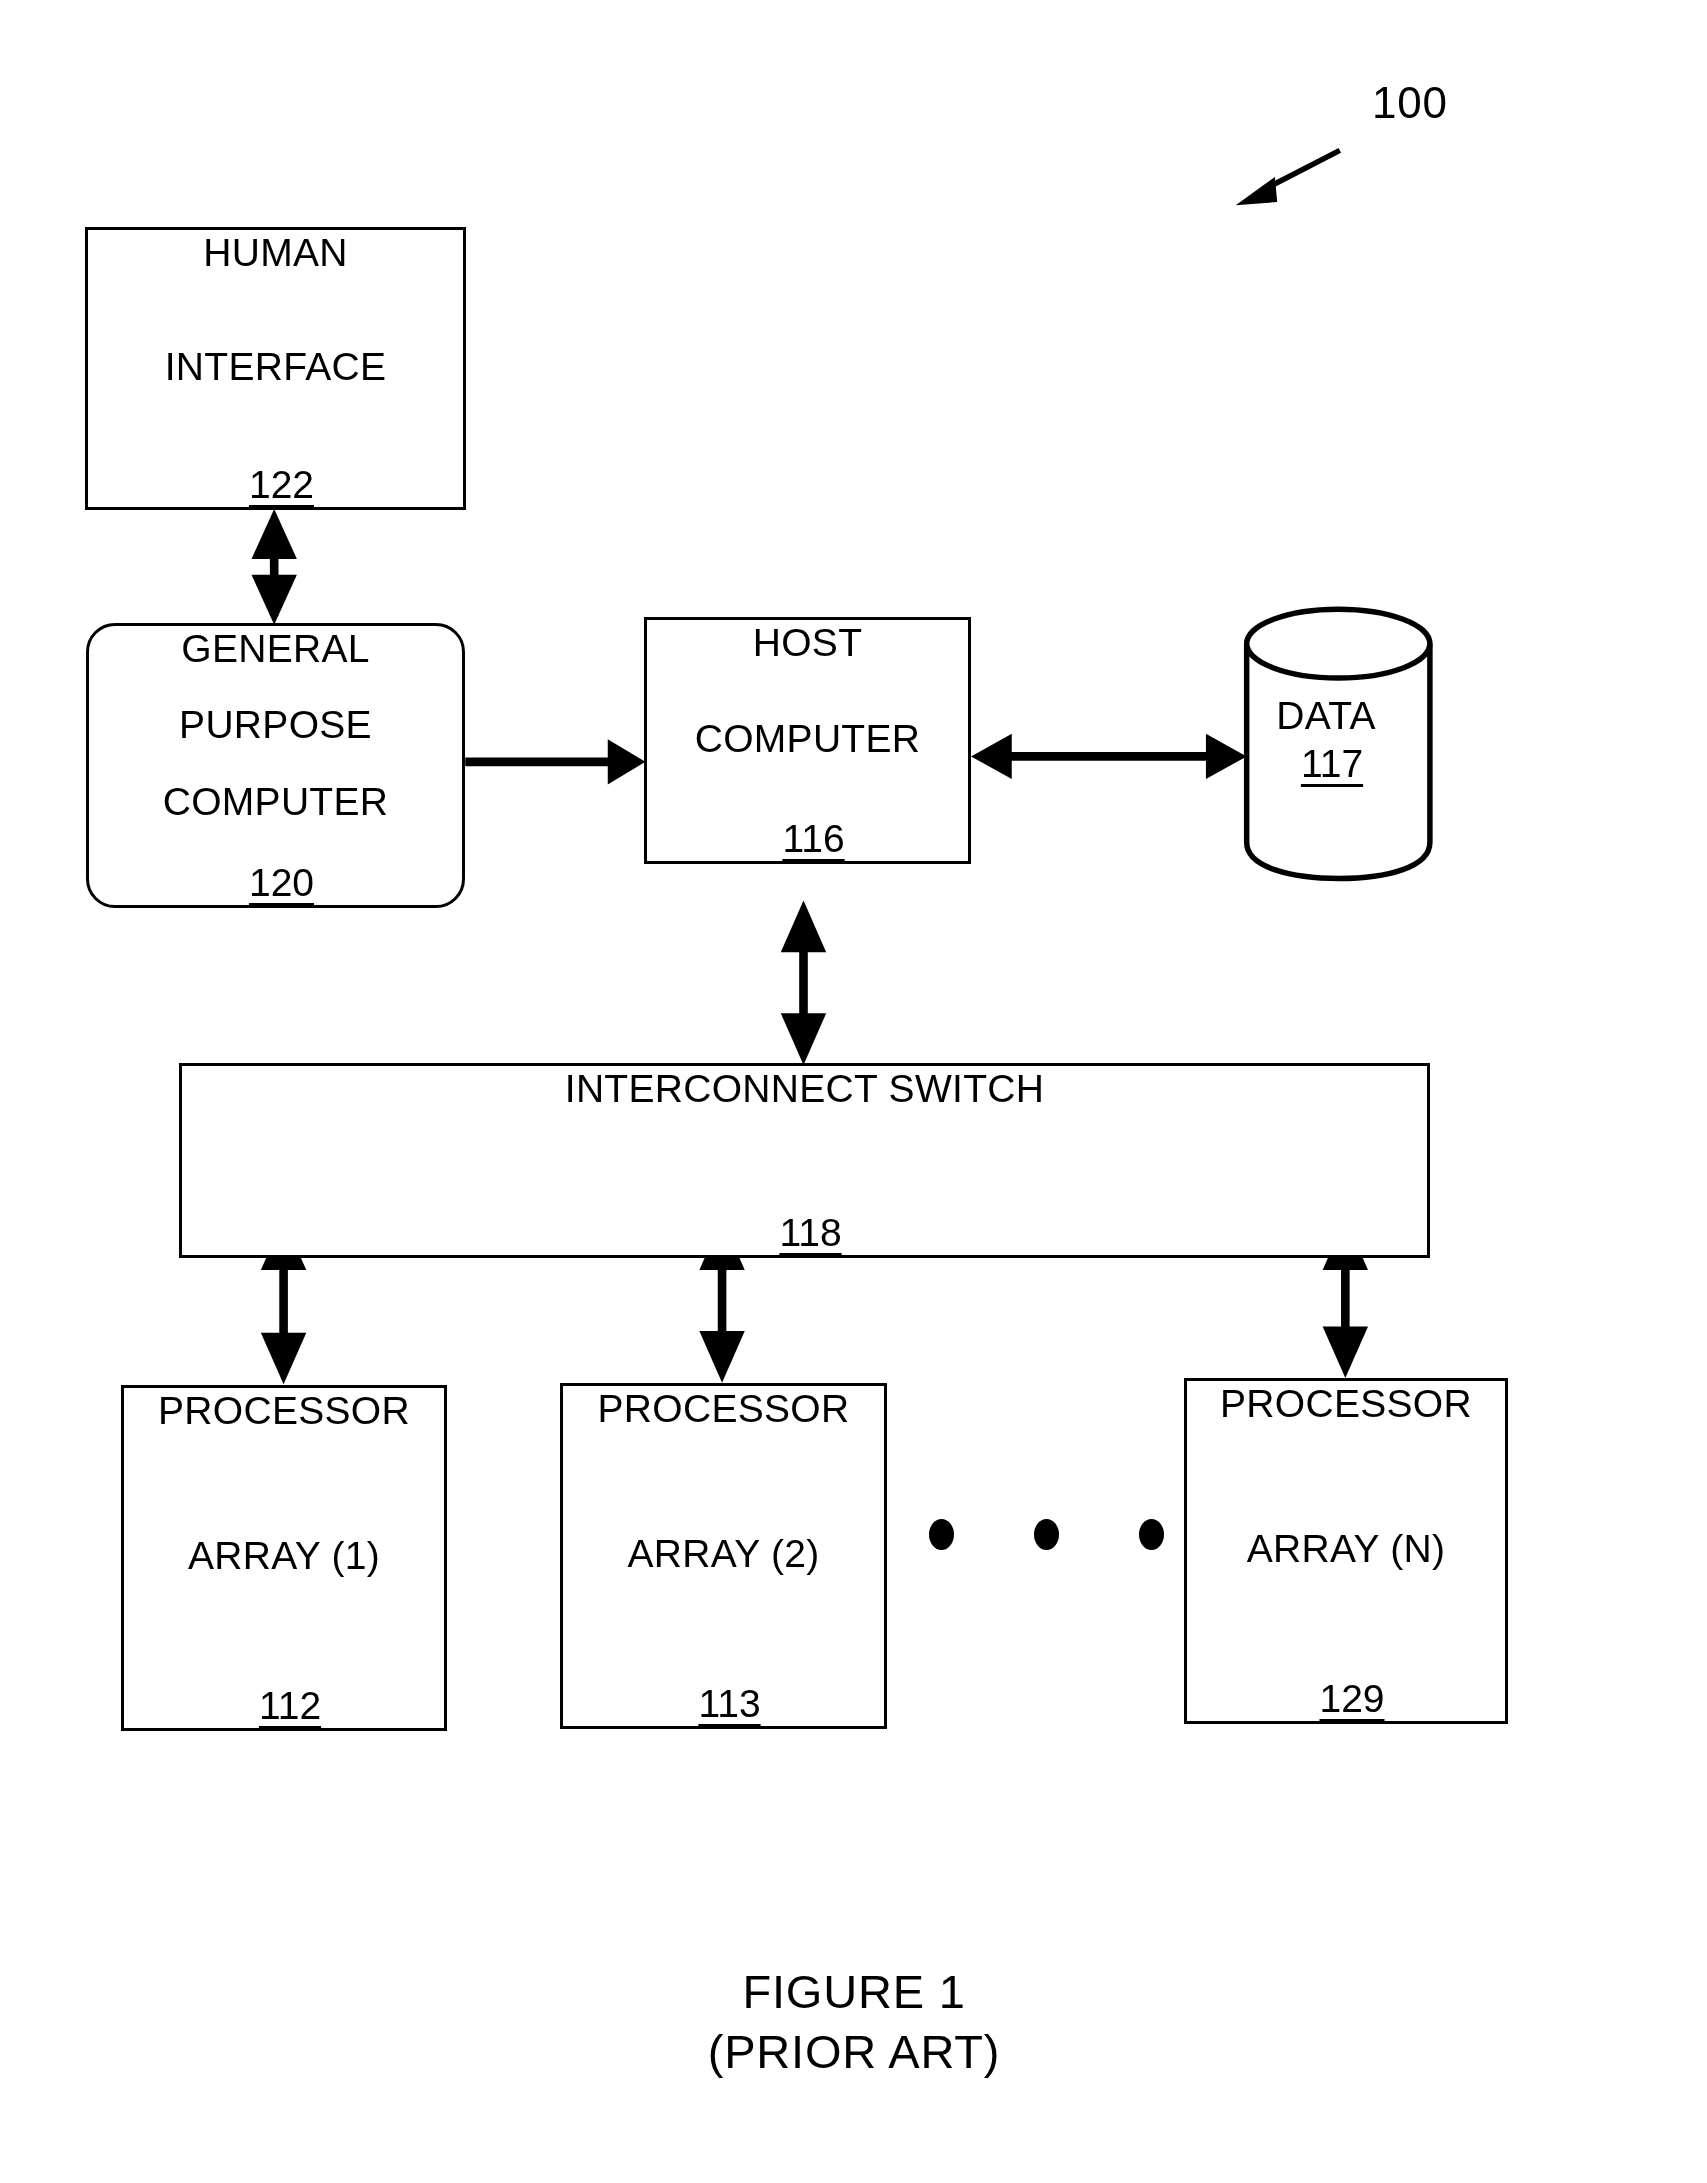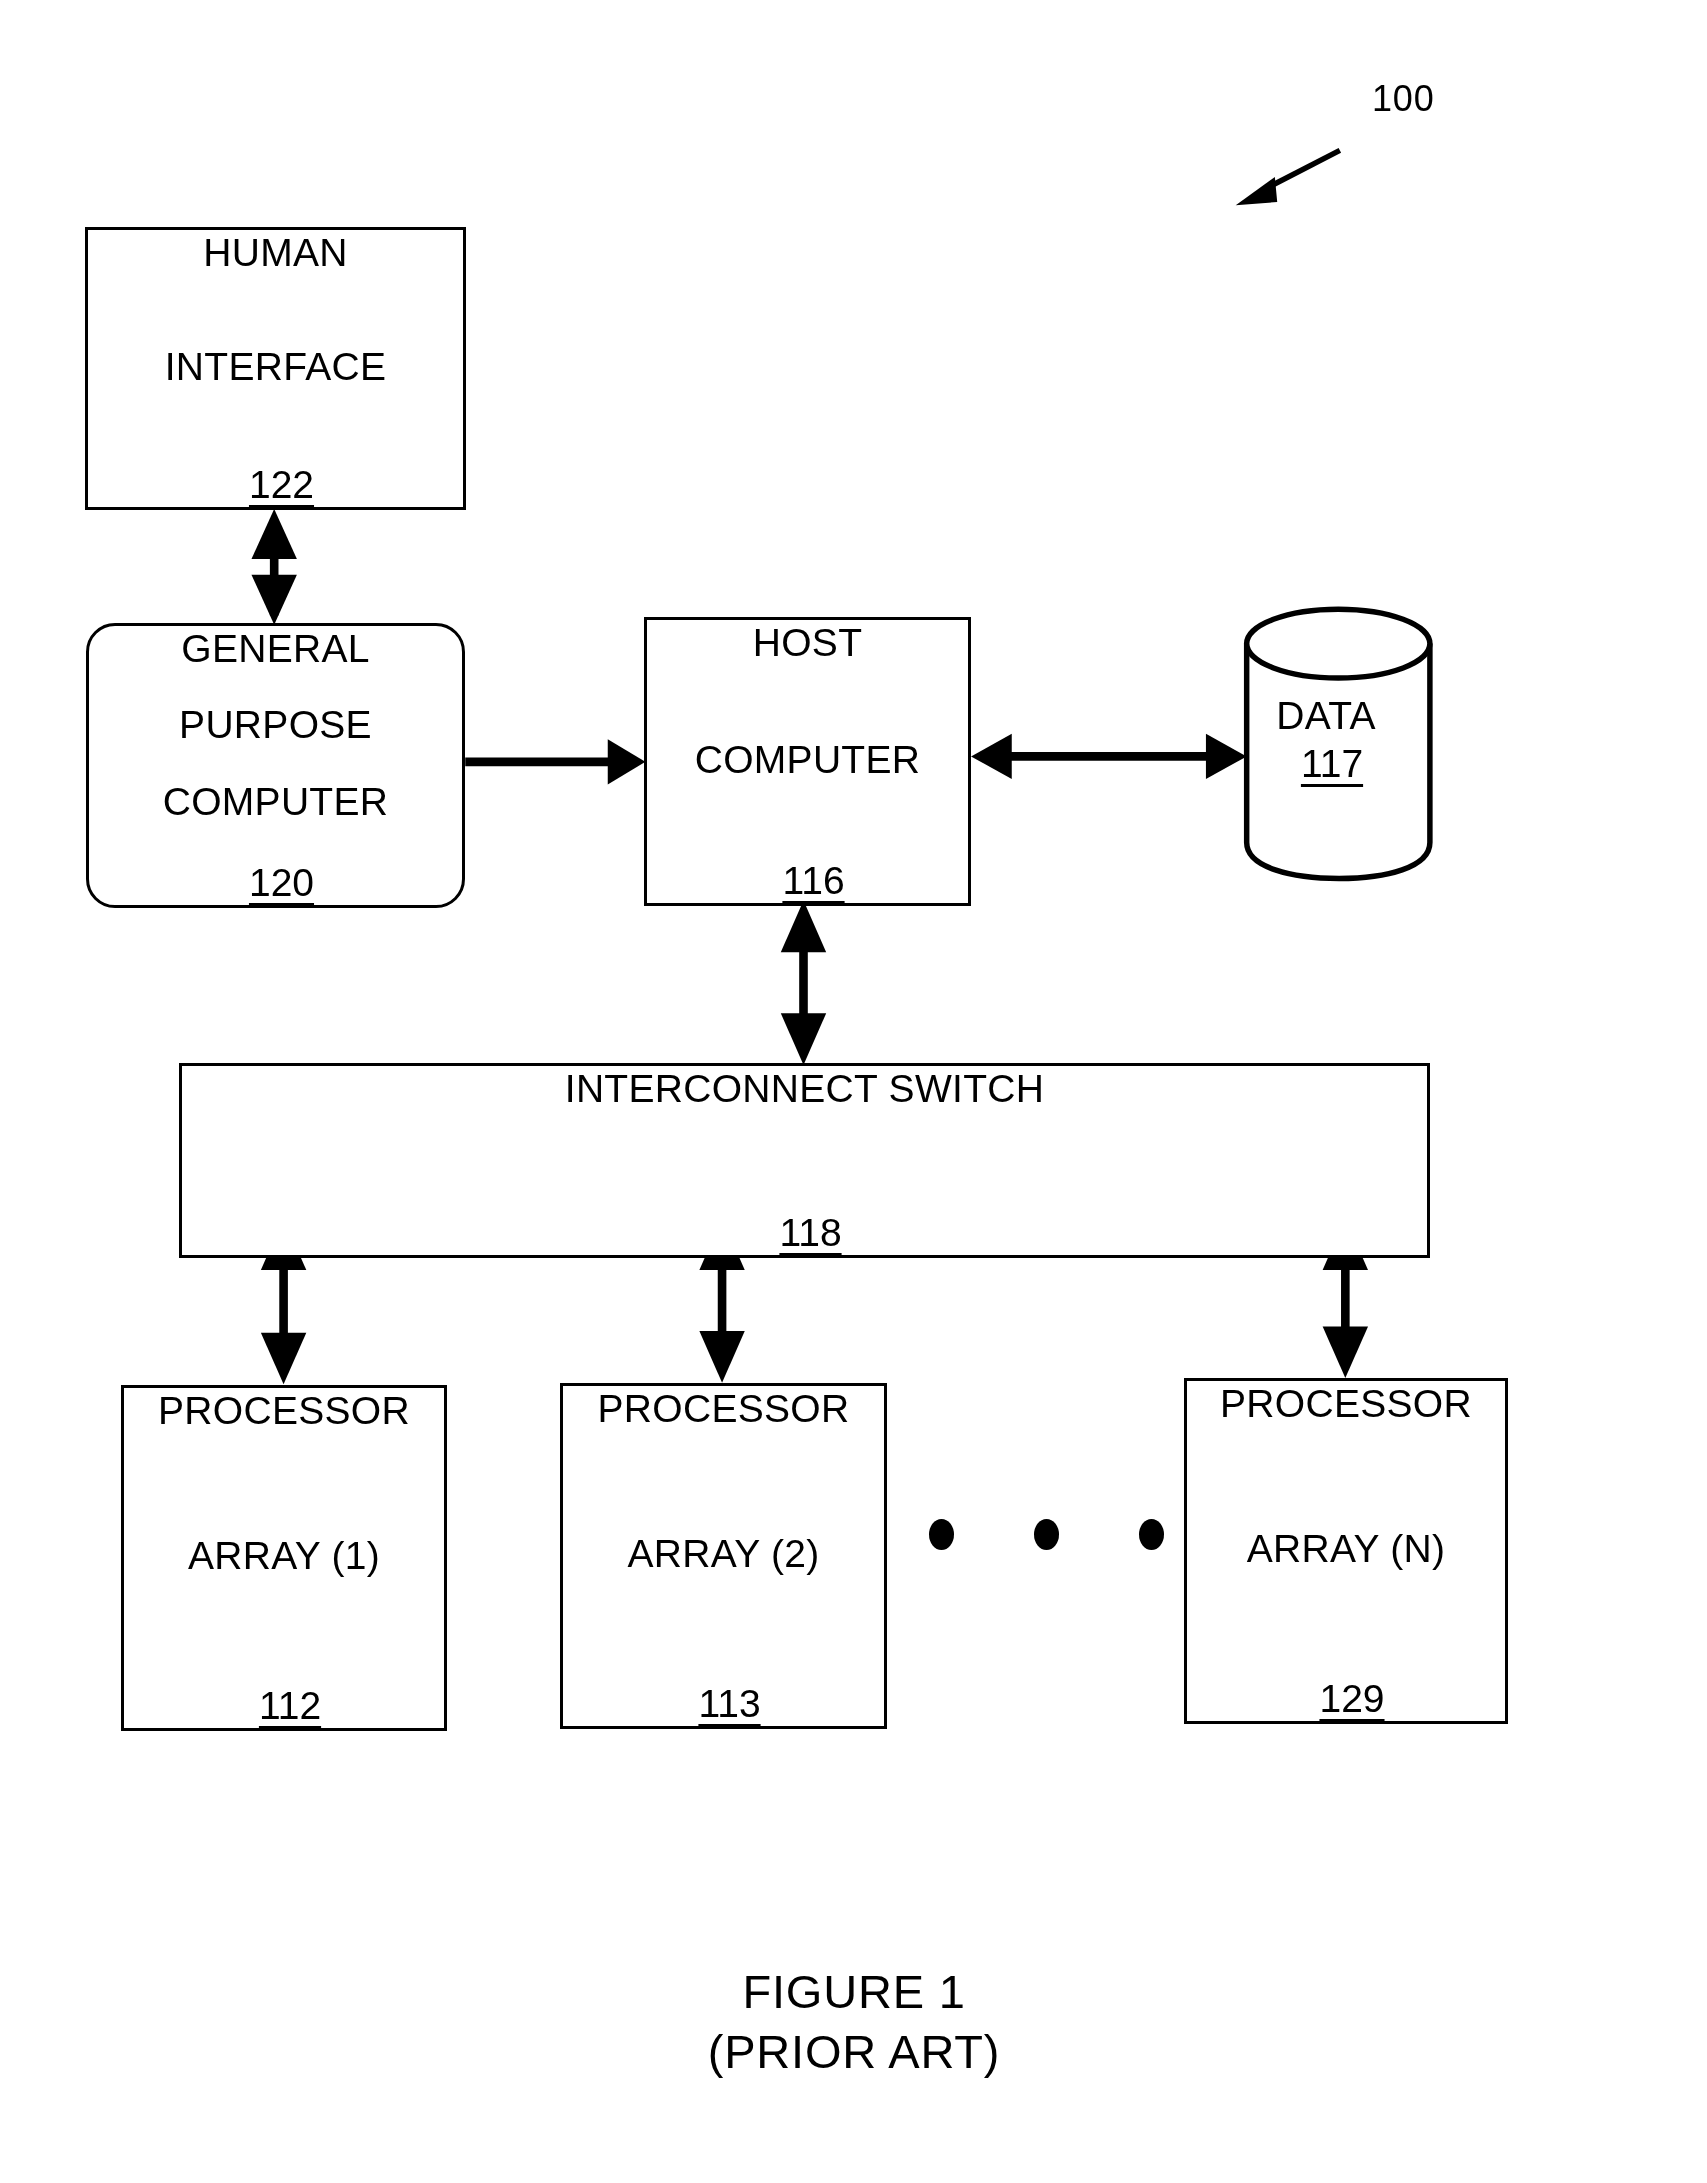--- a/index.html
+++ b/index.html
@@ -52,21 +52,21 @@
     margin-left: 12px;
   }
   
   #node-human-interface {
     left: 85px; top: 227px; width: 381px; height: 283px;
   }
   #node-general-purpose-computer {
     left: 86px; top: 623px; width: 379px; height: 285px; border-radius: 29px;
   }
   #node-host-computer {
-    left: 644px; top: 617px; width: 327px; height: 289px;
+    left: 644px; top: 617px; width: 327px; height: 247px;
   }
   #node-interconnect-switch {
     left: 179px; top: 1063px; width: 1251px; height: 195px;
   }
   #node-processor-array-1 {
     left: 121px; top: 1385px; width: 326px; height: 346px;
   }
   #node-processor-array-2 {
     left: 560px; top: 1383px; width: 327px; height: 346px;
   }
@@ -97,21 +97,21 @@
     display: block;
     width: 25px;
     height: 31px;
     border-radius: 50%;
     background: #000000;
   }
   
   #system-ref-100 {
     position: absolute;
     left: 1372px; top: 78px;
-    font-size: 36px;
+    font-size: 44px;
     letter-spacing: 0.8px;
   }
   
   #figure-caption {
     position: absolute;
     left: 0; right: 0;
     top: 1962px;
     text-align: center;
     line-height: 1.28;
   }

